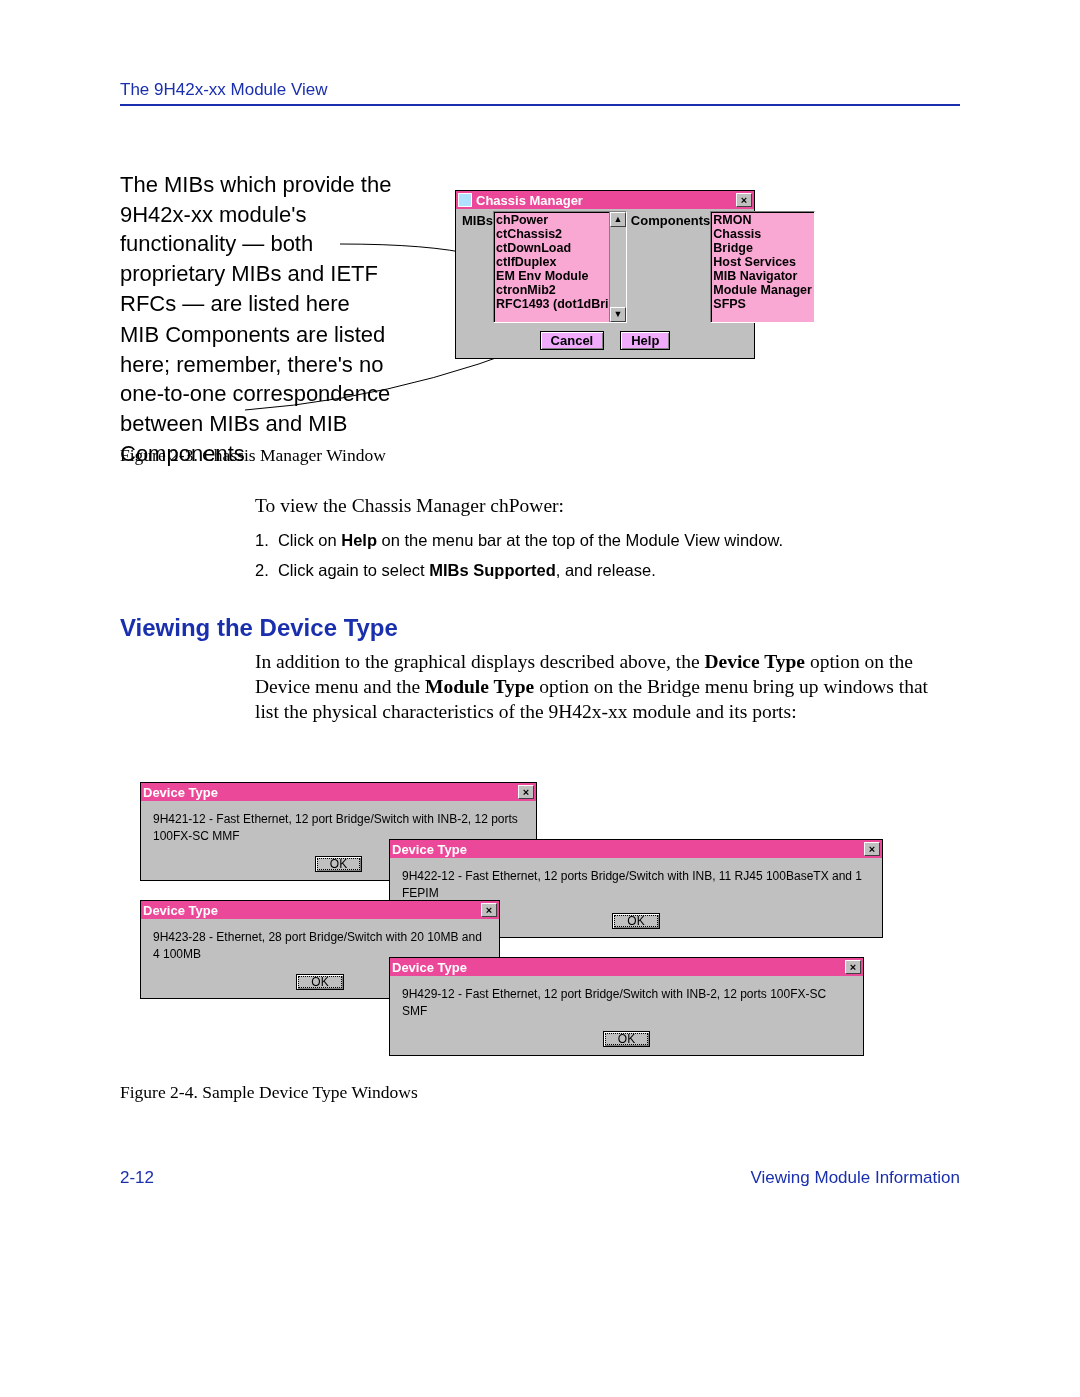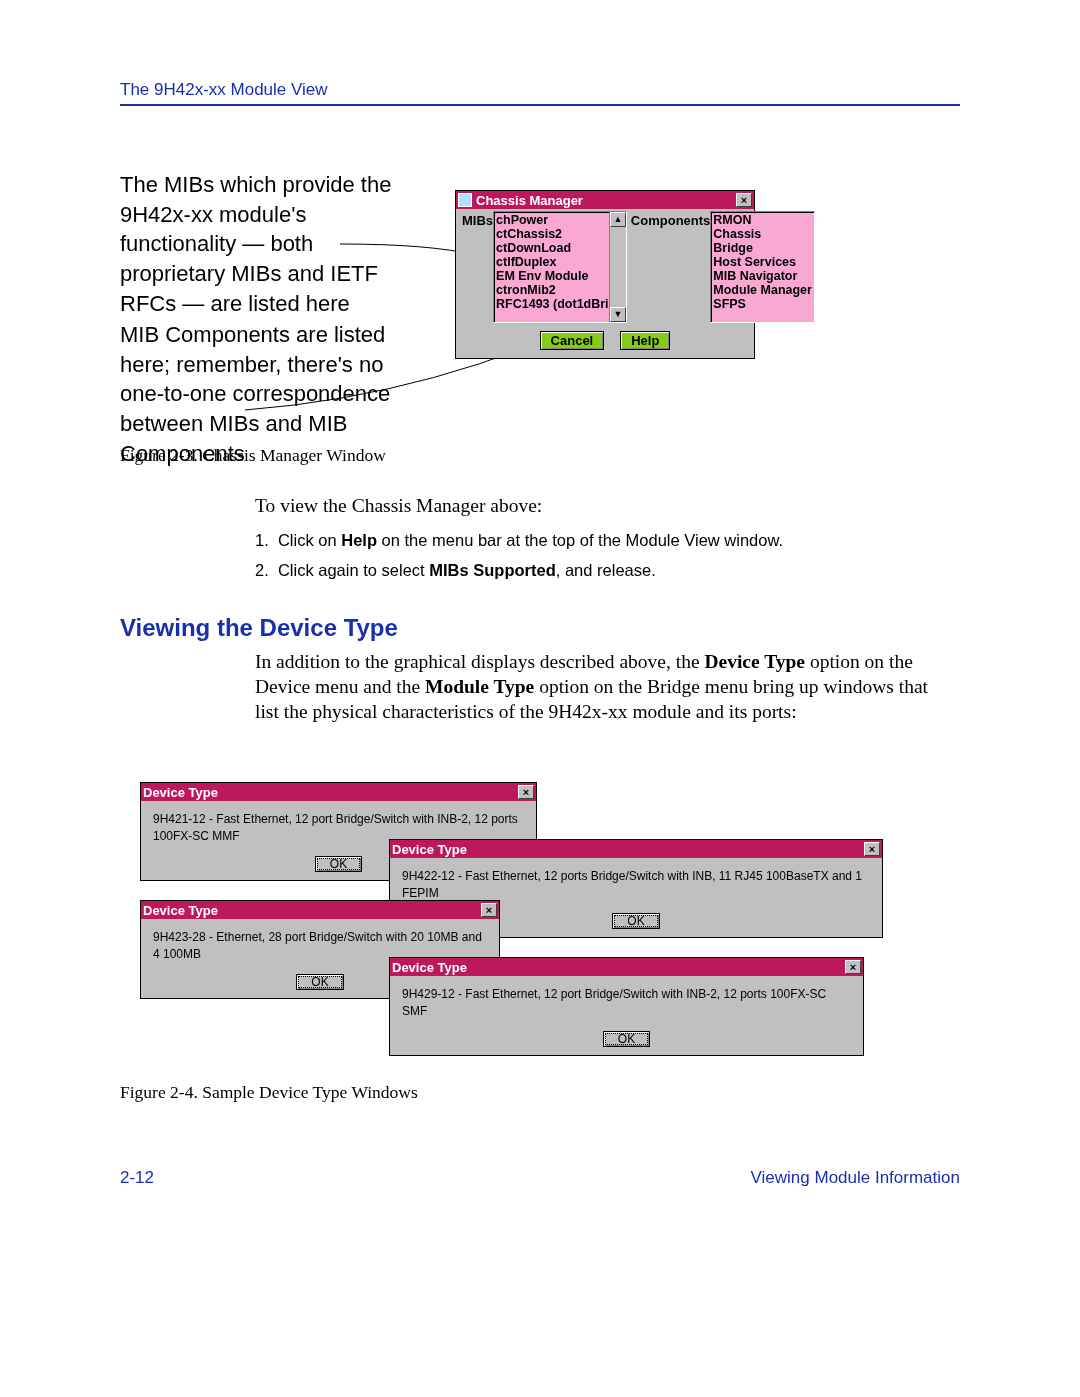--- a/index.html
+++ b/index.html
@@ -97,21 +97,21 @@
   .chassis-window {
     position: absolute;
     left: 455px;
     top: 190px;
     width: 300px;
     background: #c0c0c0;
     border: 1px solid #000;
     box-sizing: border-box;
   }
   .titlebar {
-    background: #be185d;
+    background: #ec4899;
     color: #fff;
     font-family: "MS Sans Serif", Arial, sans-serif;
     font-weight: bold;
     font-size: 13px;
     height: 18px;
     display: flex;
     align-items: center;
     padding: 0 2px;
     box-sizing: border-box;
   }
@@ -193,21 +193,21 @@
     box-sizing: border-box;
     font-size: 9px;
     text-align:center;
     line-height:12px;
   }
   .cm-buttons {
     text-align: center;
     padding: 6px 0 8px 0;
   }
   .win-btn {
-    background: #84cc16;
+    background: #f0abfc;
     border: 1px solid #000;
     box-shadow: inset 1px 1px 0 #fff, inset -1px -1px 0 #808080;
     font-family: "MS Sans Serif", Arial, sans-serif;
     font-weight: bold;
     font-size: 13px;
     padding: 1px 10px;
     margin: 0 6px;
   }
   svg.leader-svg { position: absolute; pointer-events:none; }
 
@@ -296,21 +296,21 @@
     </div>
   </div>
   <div class="cm-buttons">
     <button class="win-btn">Cancel</button>
     <button class="win-btn">Help</button>
   </div>
 </div>
 
 <div class="fig-caption cap1">Figure 2-3. Chassis Manager Window</div>
 
-<div class="body-text intro-line">To view the Chassis Manager above:</div>
+<div class="body-text intro-line">To view the Chassis Manager chPower:</div>
 
 <div class="step-list step1">
   <span>1.</span>&nbsp;
   <span>Click on </span><b>Help</b><span> on the menu bar at the top of the Module View window.</span>
 </div>
 <div class="step-list step2">
   <span>2.</span>&nbsp;
   <span>Click again to select </span><b>MIBs Supported</b><span>, and release.</span>
 </div>
 

